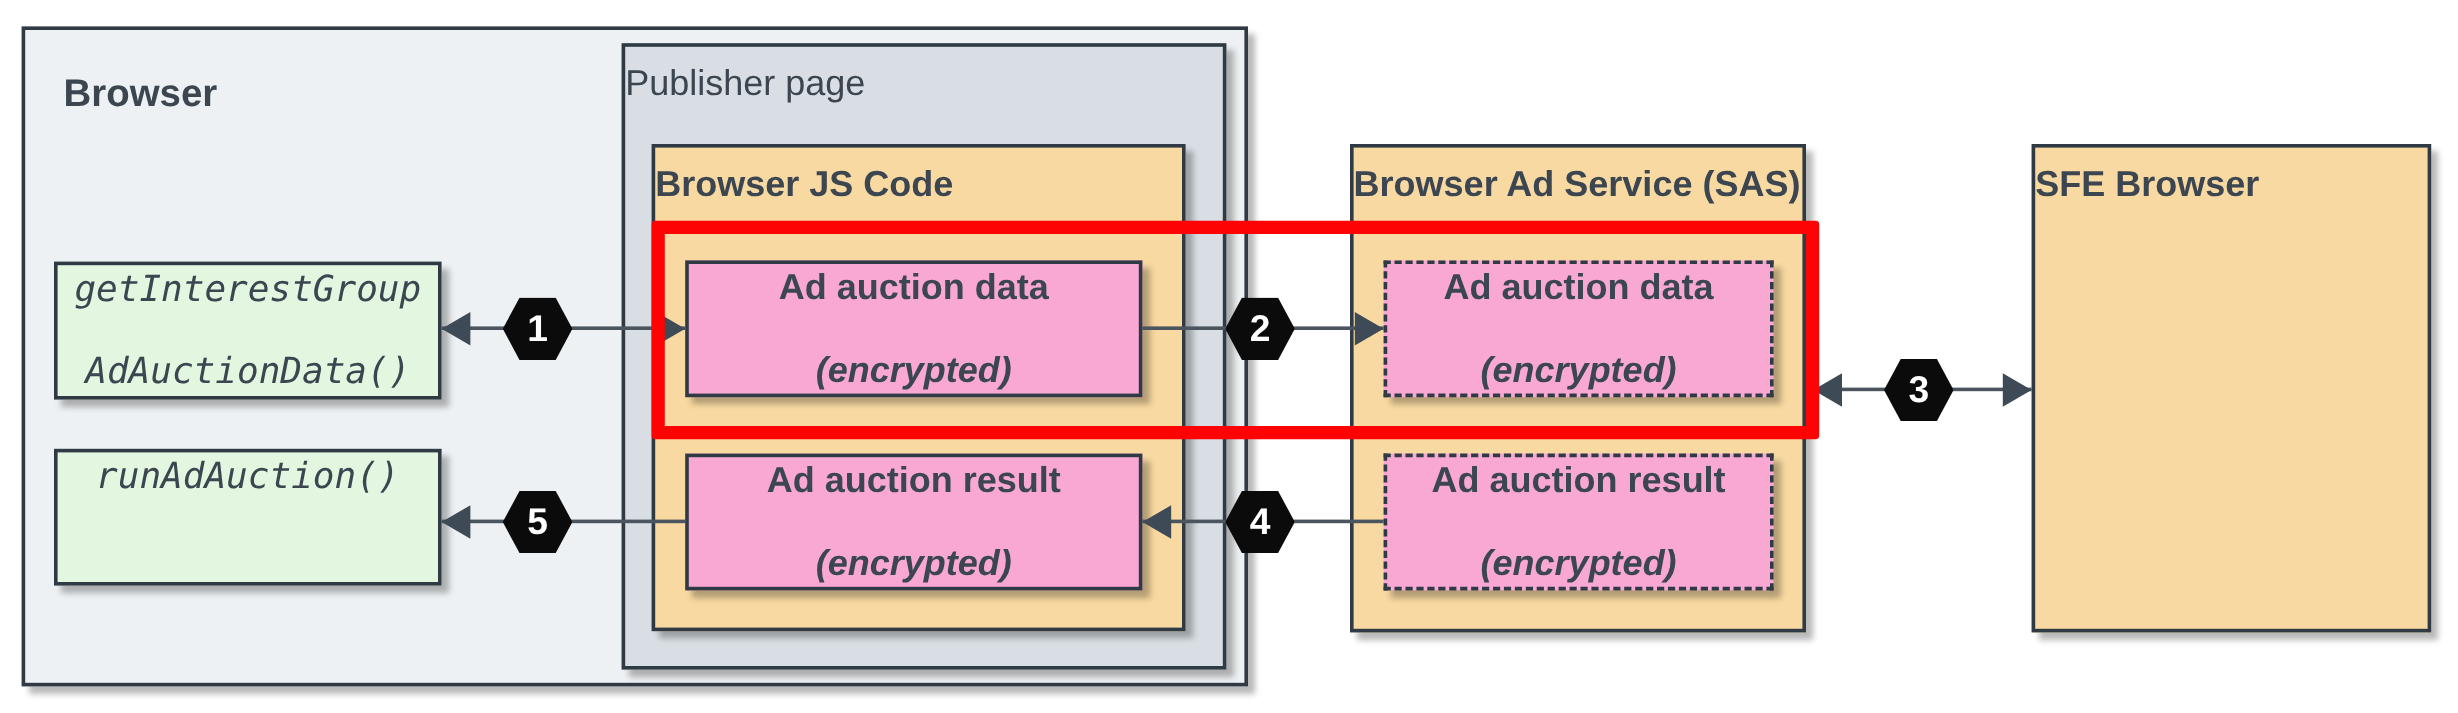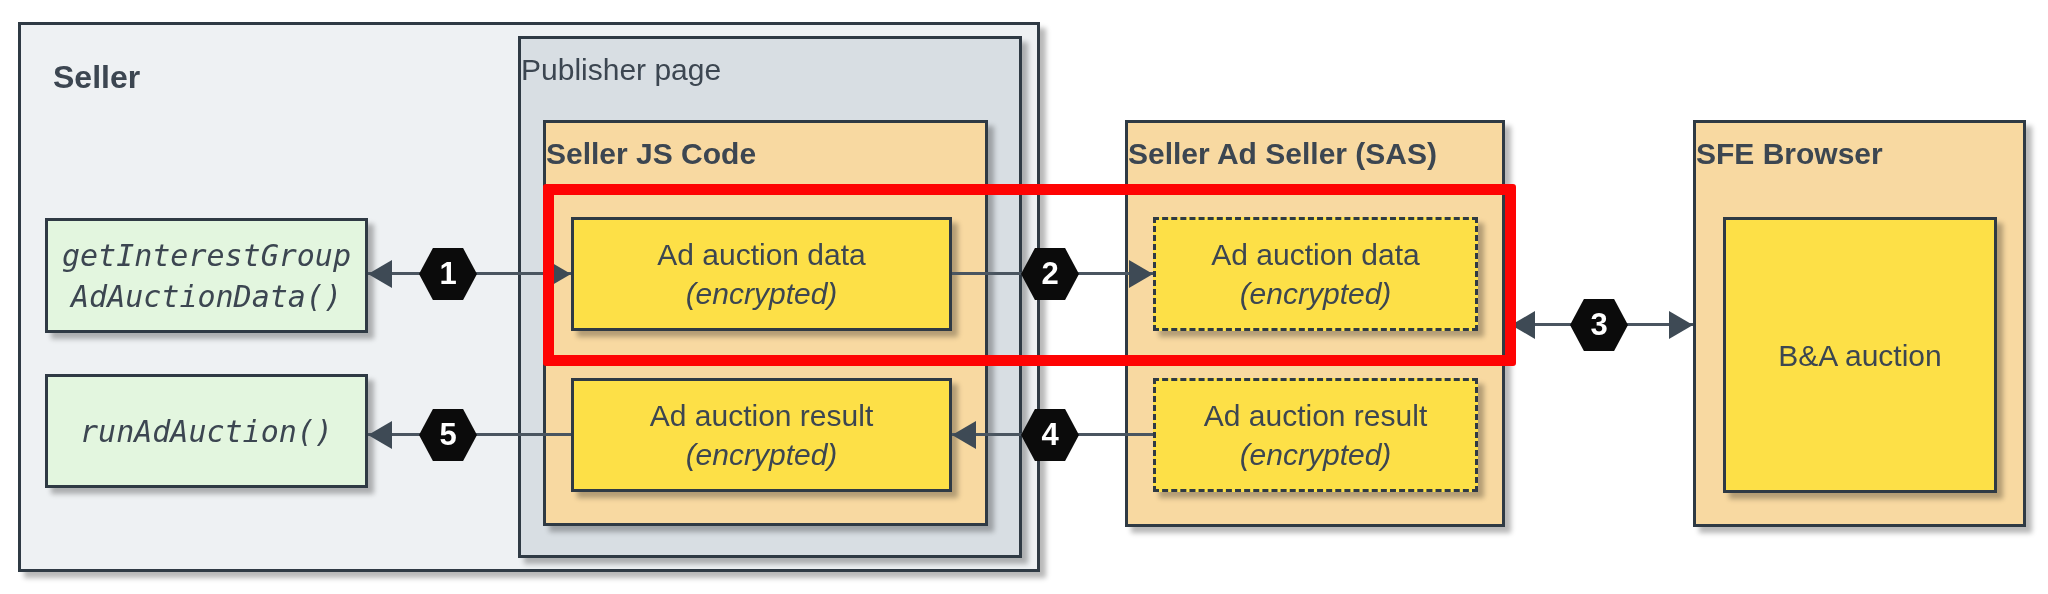--- a/index.html
+++ b/index.html
@@ -3,28 +3,28 @@
 <meta charset="utf-8">
 <style>
   html,body{margin:0;padding:0;background:#ffffff;}
   #stage{position:relative;width:2048px;height:594px;background:#ffffff;overflow:hidden;
          font-family:"Liberation Sans",sans-serif;color:#3c4651;}
   .box{position:absolute;box-sizing:border-box;border:3px solid #2f3a44;
        box-shadow:6px 6px 5px rgba(0,0,0,0.28);}
   .bg-browser{background:#eef1f3;}
   .bg-publisher{background:#d8dee3;}
   .bg-orange{background:#f8d9a1;}
-  .bg-cream{background:#fde047;}
+  .bg-cream{background:#f9a8d4;font-weight:bold;}
   .bg-green{background:#e3f6df;}
   .dashed{border-style:dashed;}
   .corner-title{position:absolute;left:32px;top:34px;font-size:32px;font-weight:bold;}
   .center-title{position:absolute;left:0;right:0;top:14px;text-align:left;font-size:30px;}
   .bold{font-weight:bold;}
   .fill-center{position:absolute;inset:0;display:flex;flex-direction:column;
-               align-items:center;justify-content:center;font-size:30px;line-height:39px;}
+               align-items:center;justify-content:space-between;font-size:30px;line-height:39px;}
   .ital{font-style:italic;}
   .code{font-family:"DejaVu Sans Mono","Liberation Mono",monospace;font-style:italic;
         font-size:30px;line-height:41px;}
   .hline{position:absolute;height:3px;background:#4a5560;z-index:3;}
   .head{position:absolute;width:0;height:0;border-top:14px solid transparent;
         border-bottom:14px solid transparent;z-index:4;}
   .head-left{border-right:24px solid #3e4a55;}
   .head-right{border-left:24px solid #3e4a55;}
   .badge{position:absolute;width:58px;height:54px;background:#0b0b0b;z-index:7;
          clip-path:polygon(0% 50%,24% 2%,76% 2%,100% 50%,76% 98%,24% 98%);
@@ -32,33 +32,33 @@
          color:#ffffff;font-size:31px;font-weight:600;}
   #red-rect{position:absolute;left:543px;top:184px;width:973px;height:182px;
             box-sizing:border-box;border:11px solid #fe0303;z-index:6;border-radius:3px;}
 </style>
 </head>
 <body>
 
 <div id="stage">
 
   <div class="box bg-browser" style="left:18px;top:22px;width:1022px;height:550px;z-index:1;">
-    <div class="corner-title">Seller</div>
+    <div class="corner-title">Browser</div>
   </div>
 
   <div class="box bg-publisher" style="left:518px;top:36px;width:504px;height:522px;z-index:1;">
     <div class="center-title">Publisher page</div>
   </div>
 
   <div class="box bg-orange" style="left:543px;top:120px;width:445px;height:406px;z-index:1;">
-    <div class="center-title bold">Seller JS Code</div>
+    <div class="center-title bold">Browser JS Code</div>
   </div>
 
   <div class="box bg-orange" style="left:1125px;top:120px;width:380px;height:407px;z-index:1;">
-    <div class="center-title bold">Seller Ad Seller (SAS)</div>
+    <div class="center-title bold">Browser Ad Service (SAS)</div>
   </div>
 
   <div class="box bg-orange" style="left:1693px;top:120px;width:333px;height:407px;z-index:1;">
     <div class="center-title bold">SFE Browser</div>
   </div>
 
   <div class="box bg-green" style="left:45px;top:218px;width:323px;height:115px;z-index:2;">
     <div class="fill-center code">
       <span>getInterestGroup</span>
       <span>AdAuctionData()</span>
@@ -89,25 +89,20 @@
       <span class="ital">(encrypted)</span>
     </div>
   </div>
   <div class="box bg-cream dashed" style="left:1153px;top:378px;width:325px;height:114px;z-index:2;">
     <div class="fill-center">
       <span>Ad auction result</span>
       <span class="ital">(encrypted)</span>
     </div>
   </div>
 
-  <div class="box bg-cream" style="left:1723px;top:217px;width:274px;height:276px;z-index:2;">
-    <div class="fill-center">
-      <span>B&amp;A auction</span>
-    </div>
-  </div>
 
   <div class="hline" style="left:368px;top:272px;width:203px;"></div>
   <div class="head head-left" style="left:368px;top:260px;"></div>
   <div class="head head-right" style="left:547px;top:260px;"></div>
 
   <div class="hline" style="left:952px;top:272px;width:201px;"></div>
   <div class="head head-right" style="left:1129px;top:260px;"></div>
 
   <div class="hline" style="left:1511px;top:323px;width:182px;"></div>
   <div class="head head-left" style="left:1511px;top:311px;"></div>

